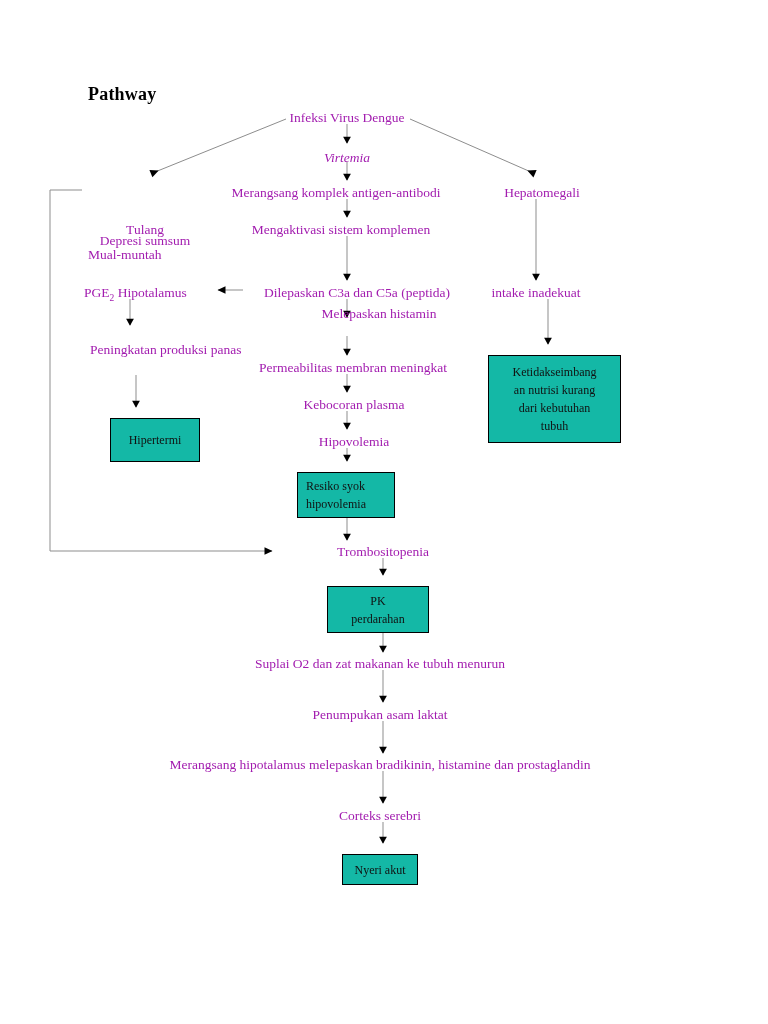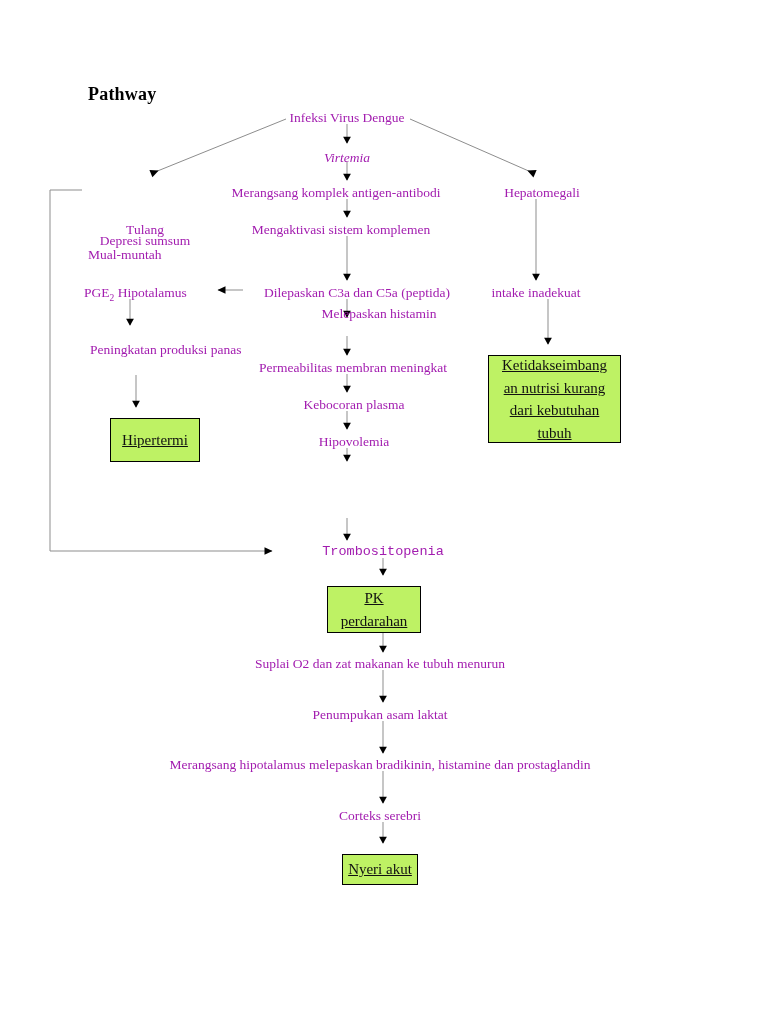--- a/index.html
+++ b/index.html
@@ -43,29 +43,28 @@
   }
   .title {
     position: absolute;
     font-weight: bold;
     font-size: 18px;
     letter-spacing: 0.2px;
   }
   .boxnode {
     position: absolute;
     border: 1.4px solid #000000;
-    background: #bef264;
+    background: #14b8a6;
     box-sizing: border-box;
     display: flex;
     flex-direction: column;
     justify-content: center;
-    font-size: 15px;
+    font-size: 12px;
     line-height: 1.5;
     color: #111111;
-    text-decoration: underline;
   }
   .boxnode.ctr { align-items: center; text-align: center; }
   .boxnode.lft { align-items: flex-start; text-align: left; padding-left: 8px; }
   .boxnode .bl { display: block; white-space: nowrap; }
   .sub { font-size: 9.5px; vertical-align: sub; }
 </style>
 </head>
 <body>
 
 <div id="page">
@@ -168,43 +167,47 @@
     <span class="bl">Peningkatan produksi</span>
     <span class="bl">panas</span>
   </div>
 
   <div class="node centered" style="left:353px; top:358px;">Permeabilitas membran meningkat</div>
 
   <div class="node centered" style="left:354px; top:395px;">Kebocoran plasma</div>
 
   <div class="node centered" style="left:354px; top:432px;">Hipovolemia</div>
 
-  <div class="node centered" style="left:383px; top:542px;font-family:Liberation Mono, monospace;">Trombositopenia</div>
+  <div class="node centered" style="left:383px; top:542px;">Trombositopenia</div>
 
   <div class="node centered" style="left:380px; top:654px;">Suplai O2 dan zat makanan ke tubuh menurun</div>
 
   <div class="node centered" style="left:380px; top:705px;">Penumpukan asam laktat</div>
 
   <div class="node centered" style="left:380px; top:755px;">Merangsang hipotalamus melepaskan bradikinin, histamine dan prostaglandin</div>
 
   <div class="node centered" style="left:380px; top:806px;">Corteks serebri</div>
 
   <div class="boxnode ctr" style="left:488px; top:355px; width:133px; height:88px;">
     <span class="bl">Ketidakseimbang</span>
     <span class="bl">an nutrisi kurang</span>
     <span class="bl">dari kebutuhan</span>
     <span class="bl">tubuh</span>
   </div>
 
   <div class="boxnode ctr" style="left:110px; top:418px; width:90px; height:44px;">
     <span class="bl">Hipertermi</span>
   </div>
 
-
-  <div class="boxnode ctr" style="left:327px; top:586px; width:94px; height:47px;">
+  <div class="boxnode lft" style="left:297px; top:472px; width:98px; height:46px;">
+    <span class="bl">Resiko syok</span>
+    <span class="bl">hipovolemia</span>
+  </div>
+
+  <div class="boxnode ctr" style="left:327px; top:586px; width:102px; height:47px;">
     <span class="bl">PK</span>
     <span class="bl">perdarahan</span>
   </div>
 
   <div class="boxnode ctr" style="left:342px; top:854px; width:76px; height:31px;">
     <span class="bl">Nyeri akut</span>
   </div>
 
 </div>
 

